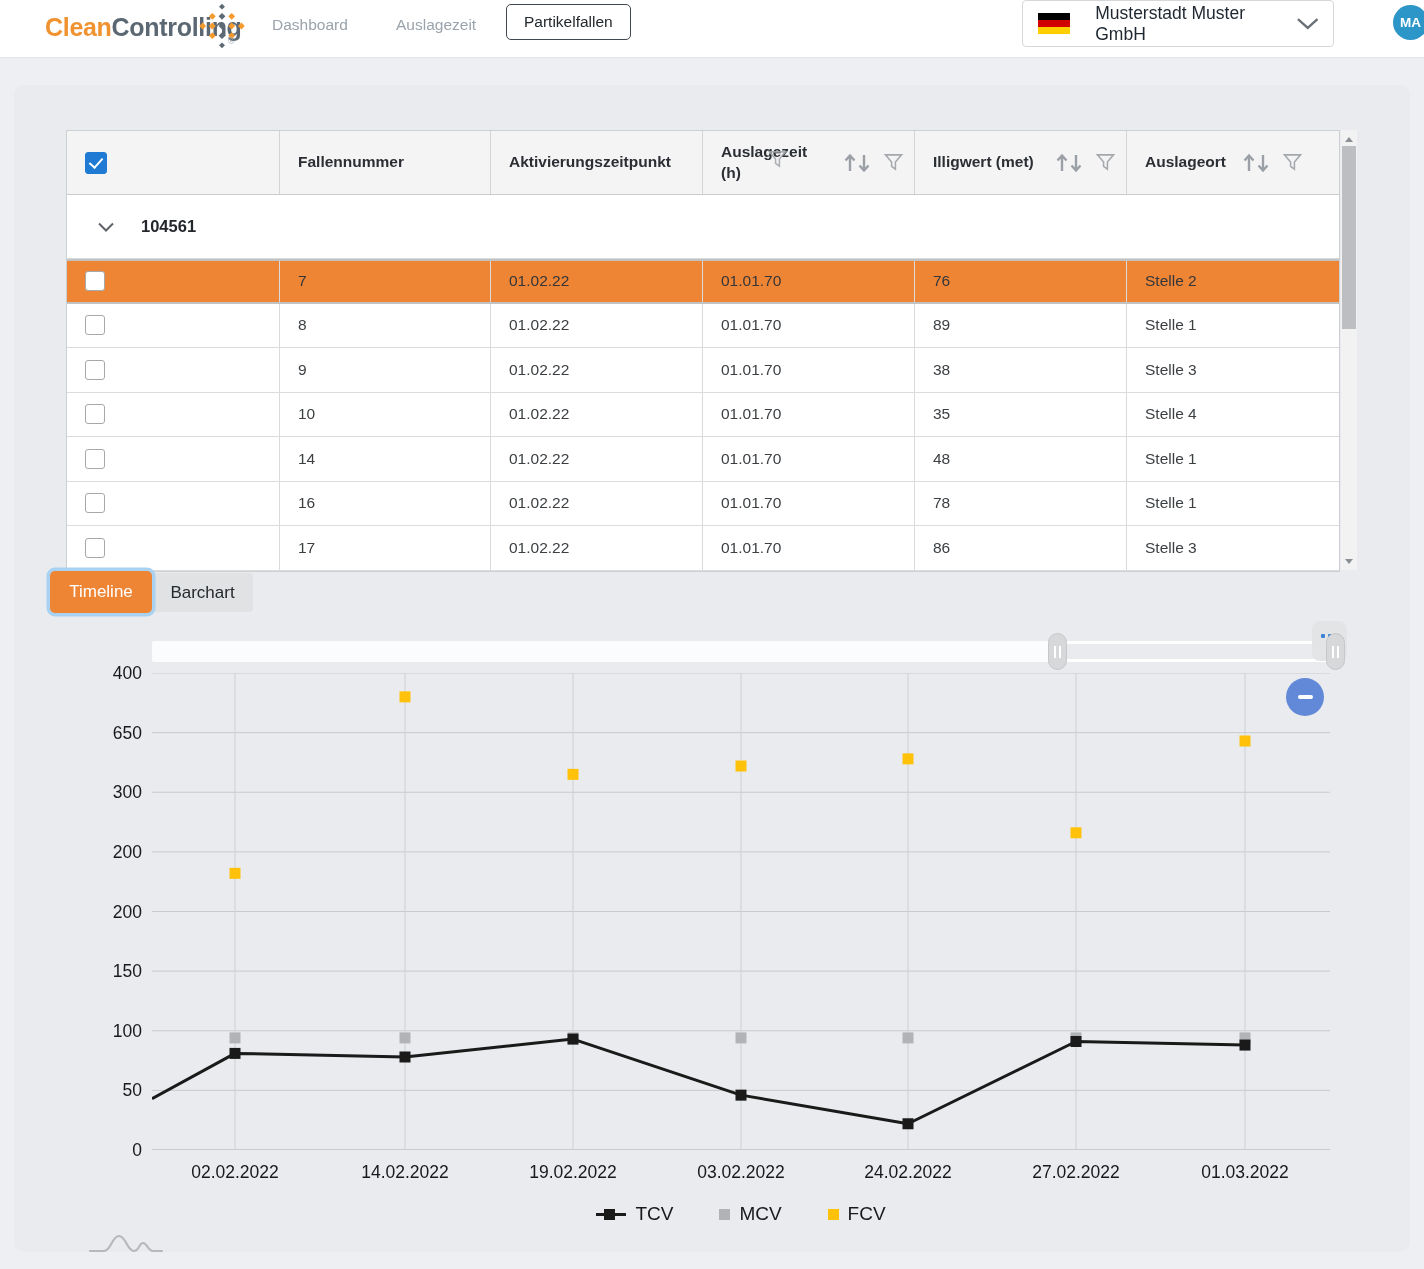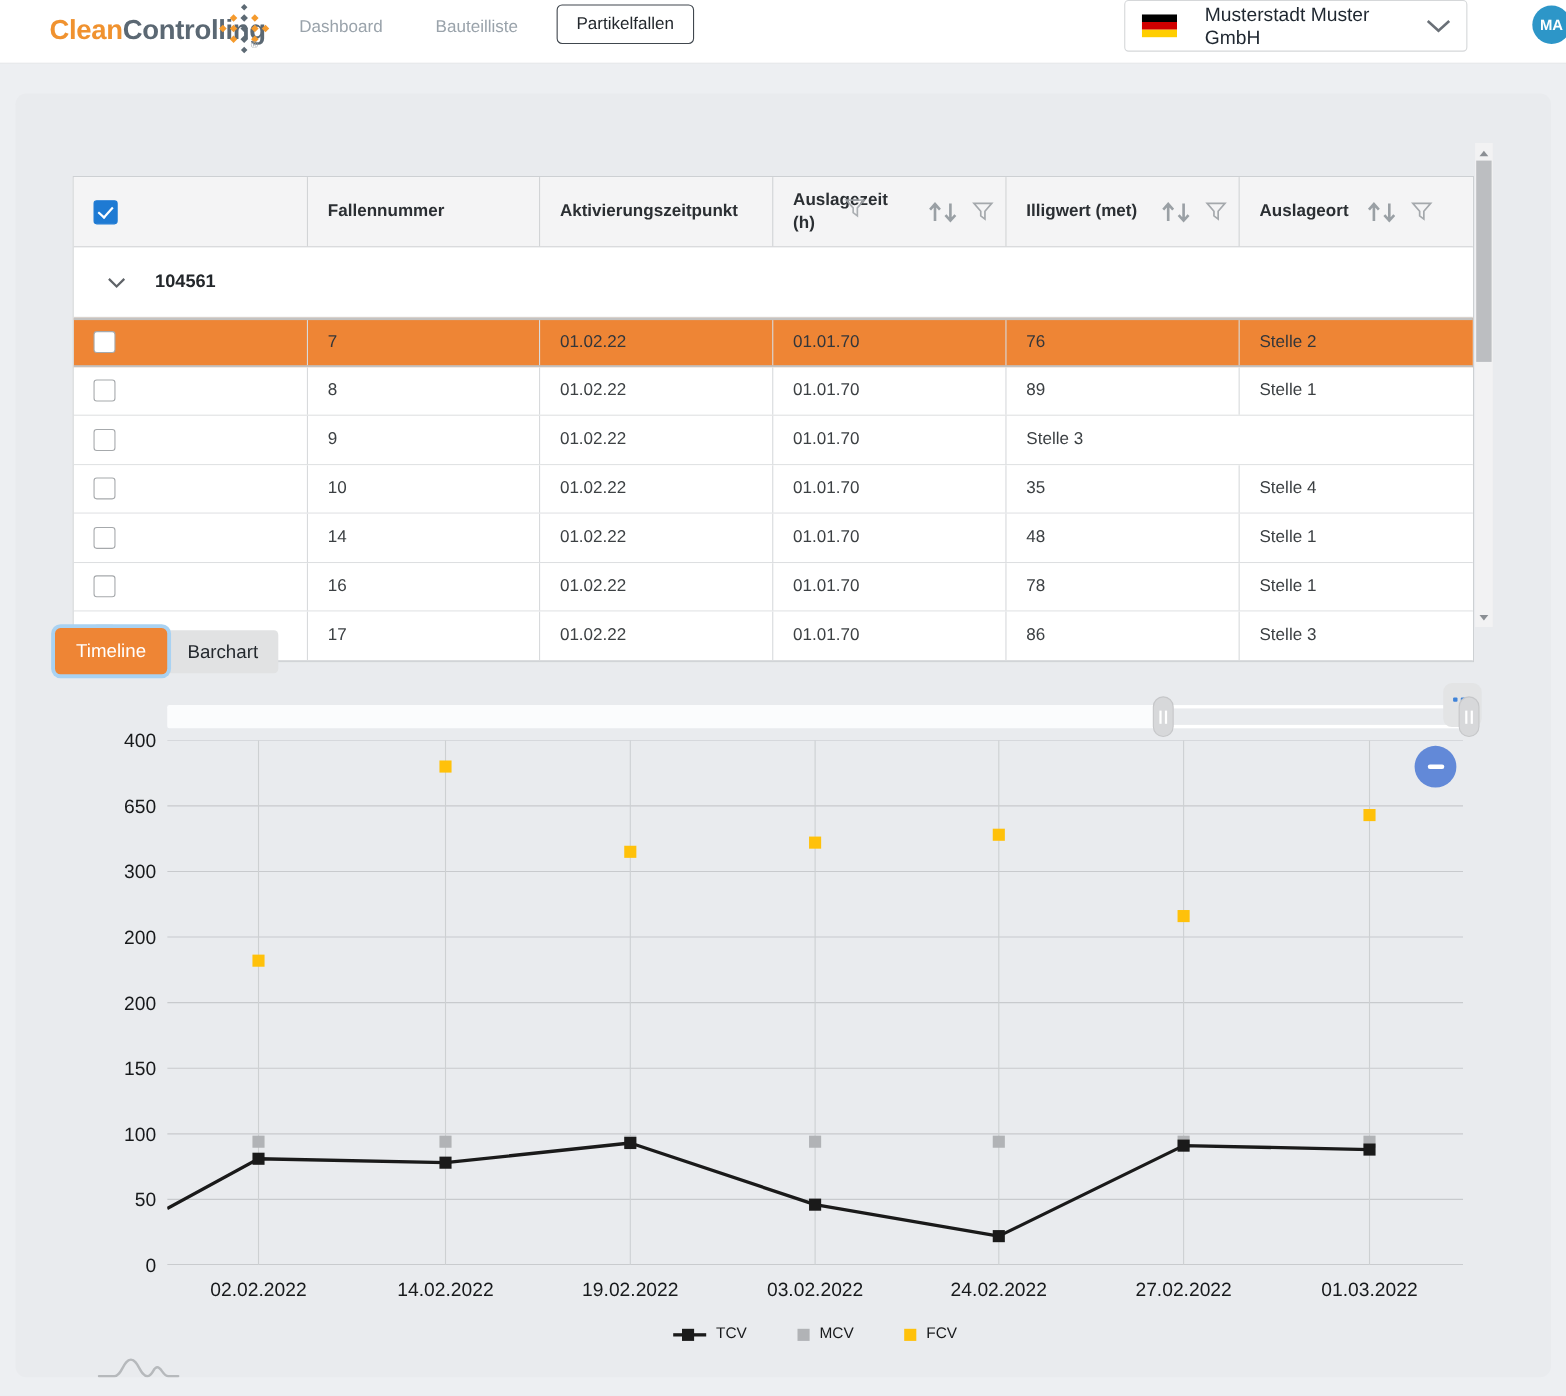--- a/index.html
+++ b/index.html
@@ -29,21 +29,21 @@
   .avatar{position:absolute;left:1350px;top:5px;width:35px;height:35px;border-radius:50%;
           background:#2d96c8;color:#fff;font-weight:bold;font-size:13.5px;display:flex;
           align-items:center;justify-content:center;cursor:pointer;margin-left:43px;}
 
   
   .panel{position:absolute;left:14px;top:85px;width:1396px;height:1167px;background:#e9ebee;
          border-radius:10px;}
 
   
   .table{position:absolute;left:52px;top:45px;width:1272px;height:440px;overflow:hidden;
-         background:#fff;border:1px solid #cdd0d3;box-sizing:content-box;margin-top:30px;}
+         background:#fff;border:1px solid #cdd0d3;box-sizing:content-box;}
   .thead{display:flex;height:64px;background:#f4f4f5;border-bottom:1px solid #c9cbce;box-sizing:border-box;}
   .th{box-sizing:border-box;border-right:1px solid #d2d4d6;display:flex;align-items:center;
       padding:0 10px 0 18px;font-weight:bold;font-size:15.5px;color:#2b2f33;position:relative;}
   .th:last-child{border-right:none;}
   .th .lbl{line-height:1.3;}
   .th .lbl.wrap{max-width:106px;}
   .icons{margin-left:auto;display:flex;align-items:center;gap:9px;}
   .icons.inline{margin-left:14px;}
   .funnel-overlay{position:absolute;left:64px;top:18px;opacity:.9;}
   .group-row{height:64px;background:#fff;border-bottom:1px solid #d7d9db;display:flex;
@@ -96,21 +96,21 @@
            background:#6289d8;display:flex;align-items:center;justify-content:center;cursor:pointer;z-index:4;}
   .minus{width:15px;height:3.5px;background:#fff;border-radius:2px;}
 
   
   .plot{position:absolute;left:138px;top:588px;}
   .ylab{position:absolute;left:28px;width:100px;text-align:right;font-size:17.5px;color:#17191b;
         height:24px;line-height:24px;}
   .xlab{position:absolute;top:1077px;width:140px;text-align:center;font-size:17.5px;color:#17191b;}
   .legend{position:absolute;left:138px;top:1118px;width:1178px;display:flex;justify-content:center;
           gap:46px;align-items:center;}
-  .leg-item{display:flex;align-items:flex-end;gap:9px;font-size:14px;color:#17191b;cursor:pointer;}
+  .leg-item{display:flex;align-items:center;gap:9px;font-size:19px;color:#17191b;cursor:pointer;}
   .leg-tcv{width:30px;height:11px;position:relative;}
   .leg-tcv i{position:absolute;left:0;top:4px;width:30px;height:3px;}
   .leg-tcv b{position:absolute;left:8px;top:0;width:11px;height:11px;}
   .leg-sq{width:11px;height:11px;}
   .wave{position:absolute;left:72px;top:1143px;}
 </style>
 </head>
 <body>
 
 <div class="stage">
@@ -130,21 +130,21 @@
         <rect x="-3" y="-3" width="6" height="6" fill="#f59b2e" transform="translate(56,31) rotate(45)"></rect>
         <rect x="-3" y="-3" width="6" height="6" fill="#f59b2e" transform="translate(20,43) rotate(45)"></rect>
         <rect x="-3" y="-3" width="6" height="6" fill="#5d6a74" transform="translate(32,43) rotate(45)"></rect>
         <rect x="-3" y="-3" width="6" height="6" fill="#f59b2e" transform="translate(44,43) rotate(45)"></rect>
         <rect x="-2.6" y="-2.6" width="5.2" height="5.2" fill="#5d6a74" transform="translate(32,55) rotate(45)"></rect>
       </g>
     </svg>
     <span class="reg">®</span>
     <nav id="nav">
         <div class="nav-item" style="left: 272px;">Dashboard</div>
-        <div class="nav-item" style="left: 396px;">Bauteilliste</div>
+        <div class="nav-item" style="left: 396px;">Auslagezeit</div>
         <div class="nav-item active" style="left: 506px;">Partikelfallen</div>
       </nav>
     <div class="company">
       <span class="flag">
           <i class="f1"></i>
           <i class="f2"></i>
           <i class="f3"></i>
         </span>
       <span class="company-name">Musterstadt Muster GmbH</span>
       <svg class="sel-chev" width="24" height="13" viewBox="0 0 24 13">
@@ -234,20 +234,21 @@
           <div class="td" style="width: 212px;">89</div>
           <div class="td" style="width: 212px;">Stelle 1</div>
         </div>
         <div class="tr">
           <div class="td" style="width: 213px;">
             <span class="cb"></span>
           </div>
           <div class="td" style="width: 211px;">9</div>
           <div class="td" style="width: 212px;">01.02.22</div>
           <div class="td" style="width: 212px;">01.01.70</div>
+          <div class="td" style="width: 212px;">38</div>
           <div class="td" style="width: 212px;">Stelle 3</div>
         </div>
         <div class="tr">
           <div class="td" style="width: 213px;">
             <span class="cb"></span>
           </div>
           <div class="td" style="width: 211px;">10</div>
           <div class="td" style="width: 212px;">01.02.22</div>
           <div class="td" style="width: 212px;">01.01.70</div>
           <div class="td" style="width: 212px;">35</div>

